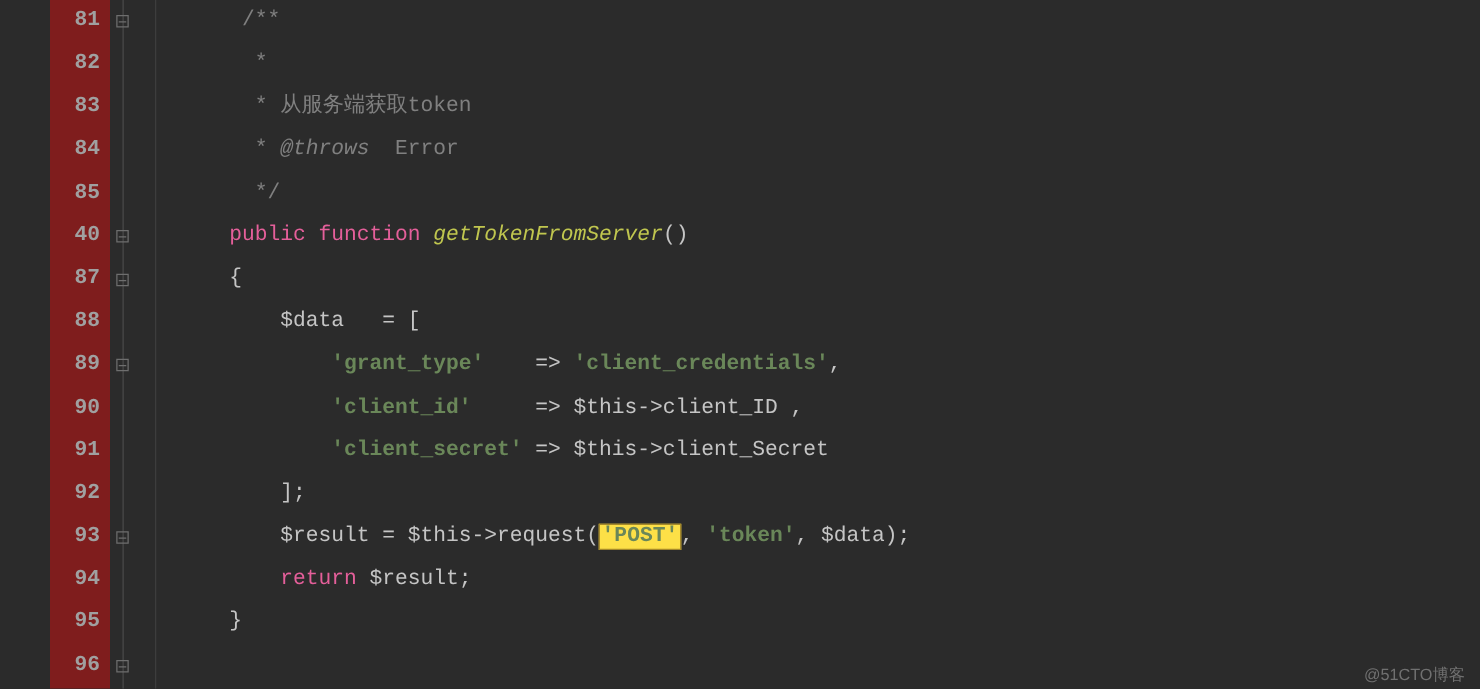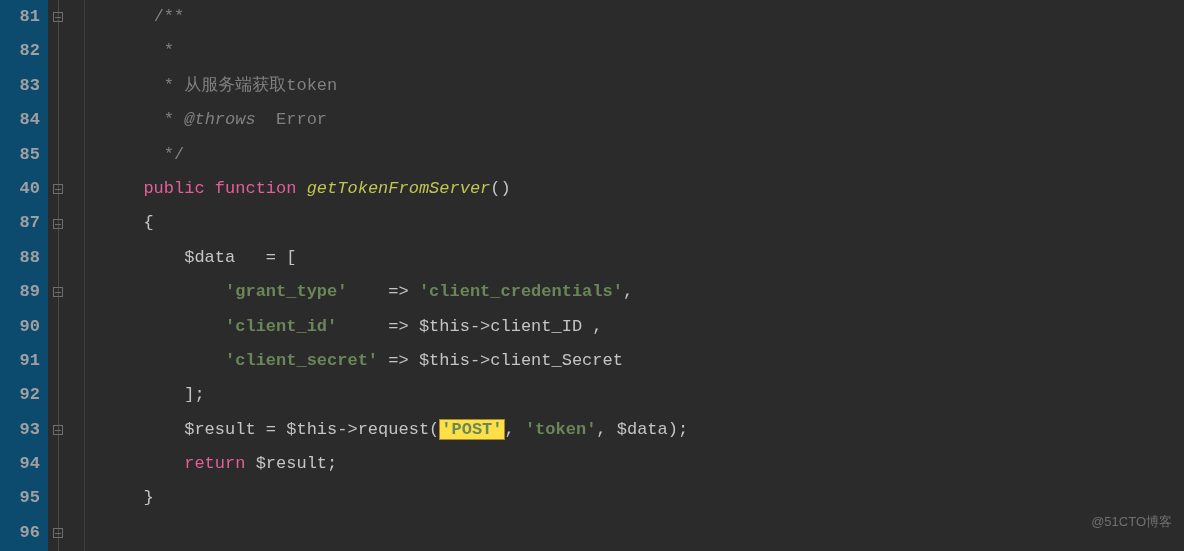--- a/index.html
+++ b/index.html
@@ -8,27 +8,28 @@
       font-size: 17px;
       background: #2b2b2b;
       color: #a9b7c6;
       overflow: hidden;
       width: 1184px;
       height: 551px;
       position: relative;
     }
     .editor { display: flex; height: 100%; }
     .gutter {
-      background: #0c4a6e;
+      background: #7f1d1d;
       padding-right: 8px;
       text-align: right;
       color: #a0a0a0;
       user-select: none;
       min-width: 48px;
       padding-left: 12px;
+      margin-left: 40px;
     }
     .gutter .ln { height: 34.4px; line-height: 34.4px; font-weight: bold; }
     .fold-col {
       width: 20px;
       position: relative;
     }
     .fold-col .fold-box {
       height: 34.4px;
       display: flex;
       align-items: center;
@@ -77,21 +78,21 @@
     .bracket { color: #c5c5c5; }
     .string { color: #6a8759; font-weight: bold; }
     .throws { color: #808080; font-style: italic; }
     .highlight-search {
       background: #fde047;
       border: 1px solid #a68a2a;
       padding: 0 1px;
     }
     .watermark {
       position: absolute;
-      bottom: 20px;
+      bottom: 2px;
       right: 12px;
       color: #707070;
       font-size: 13px;
       font-family: sans-serif;
     }
   </style>
 </head>
 <body>
 
 <div class="editor">

